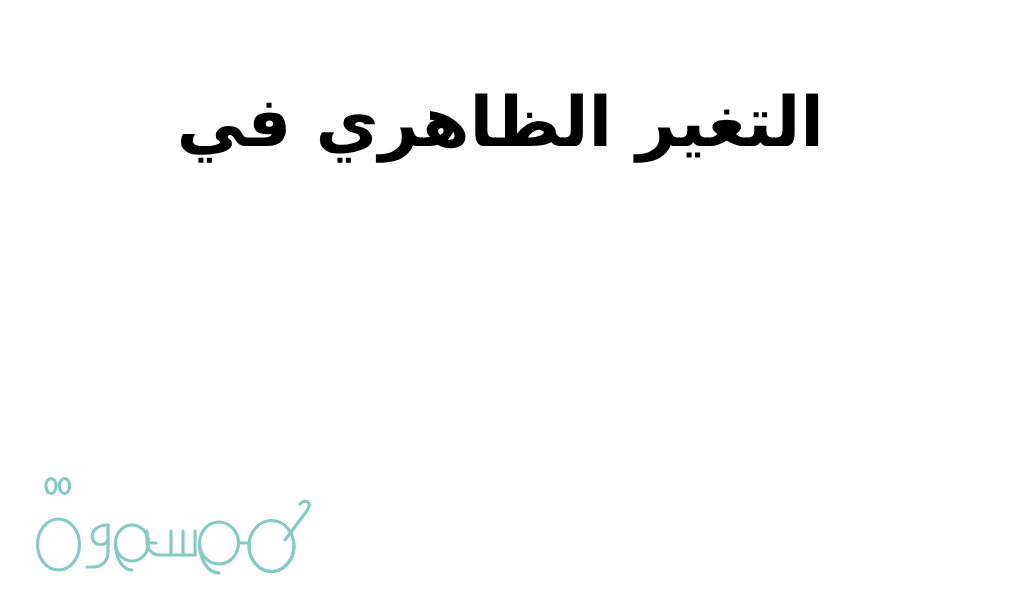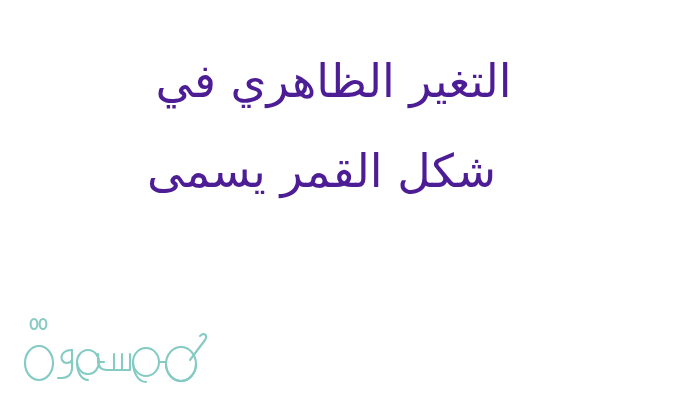--- a/index.html
+++ b/index.html
@@ -26,23 +26,23 @@
     left: 0;
     top: 58px;
     width: 673px;
     text-align: center;
     direction: rtl;
     unicode-bidi: isolate;
   }
 
   .title-line {
     display: block;
-    color: #4c1d95;
+    color: #000000;
     font-family: "DejaVu Sans", "Liberation Sans", sans-serif;
-    font-weight: normal;
+    font-weight: bold;
     font-size: 46px;
     line-height: 1.0;
     letter-spacing: 0;
     white-space: nowrap;
     direction: rtl;
     unicode-bidi: isolate;
   }
 
   .title-line.line-1 {
     margin-bottom: 44px;
@@ -82,21 +82,20 @@
     stroke-width: 2.1;
   }
 </style>
 </head>
 <body>
 
 <div class="canvas">
 
   <div class="title-block">
     <span class="title-line line-1">التغير الظاهري في</span>
-    <span class="title-line line-2">شكل القمر يسمى</span>
   </div>
 
   <div class="logo">
     <svg viewBox="0 0 200 80" xmlns="http://www.w3.org/2000/svg" role="img" aria-label="موسوعة">
 
       <path class="logo-word" d="M186 24 C190 20 194 23 191 28 L176 48"></path>
       <ellipse class="logo-word" cx="167" cy="52" rx="15" ry="17"></ellipse>
       <path class="logo-word" d="M152 52 C152 60 158 69 167 69 C176 69 182 60 182 52"></path>
 
       <ellipse class="logo-word" cx="132" cy="50" rx="13" ry="14"></ellipse>

